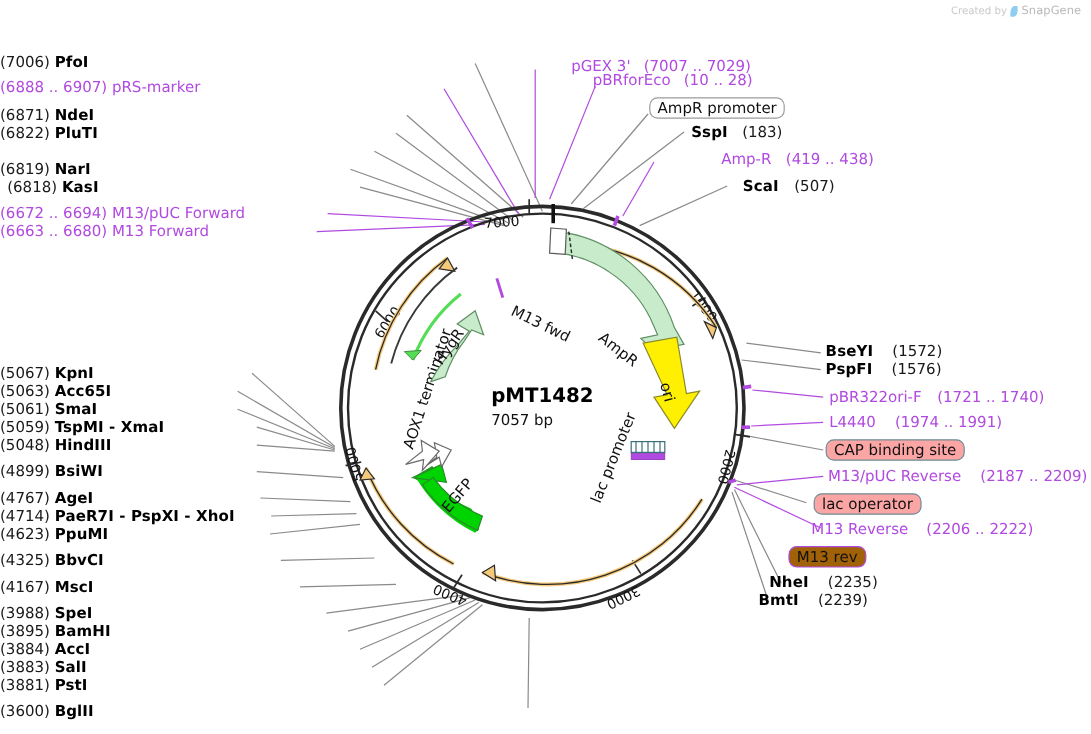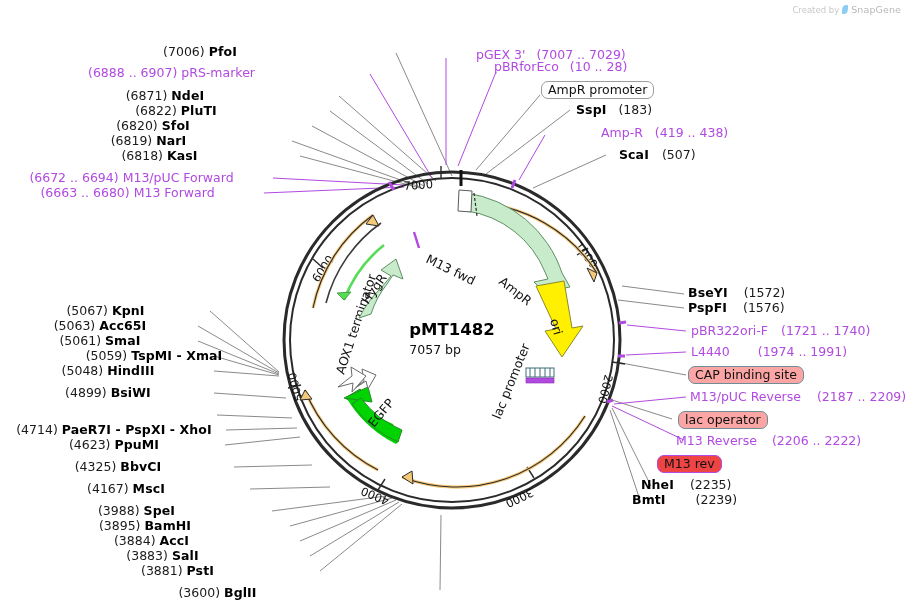--- a/index.html
+++ b/index.html
@@ -11,28 +11,28 @@
   svg.layer{position:absolute;left:0;top:0;width:909px;height:612px;overflow:visible;}
 
   
   .lbl{position:absolute;white-space:nowrap;font-size:12.5px;line-height:13px;}
   .lbl .pos{color:#1a1a1a;font-weight:400;}
   .lbl .enz{color:#000000;font-weight:bold;letter-spacing:.1px;}
   .lbl.purple{color:#b14ae0;}
   .lbl.purple .pos{color:#b14ae0;font-weight:400;}
   .lbl.purple .nm{color:#b14ae0;font-weight:400;}
   .lbl.right{text-align:left;}
-  .lbl.left{text-align:center;}
+  .lbl.left{text-align:left;}
 
   
   .boxlbl{position:absolute;white-space:nowrap;font-size:12.5px;line-height:14px;
           padding:1px 6px;border-radius:7px;border:1px solid #9aa6ab;color:#111;}
   .box-white{background:#ffffff;border-color:#9c9c9c;}
   .box-teal{background:#fca5a5;border-color:#6f8d96;}
-  .box-violet{background:#ef4444;border-color:#b14ae0;}
+  .box-violet{background:#a16207;border-color:#b14ae0;}
   .ctr-wrap{position:absolute;left:452px;top:320px;transform:translateX(-50%);text-align:left;}
   .ctr-name{font-size:16.5px;font-weight:bold;color:#000;}
   .ctr-size{font-size:12.5px;color:#111;margin-top:3px;}
 
   
   #credit{position:absolute;right:8px;top:4px;font-size:8.5px;color:#c9c9c9;
           display:flex;align-items:center;gap:3px;}
   #credit .snap{color:#b9b9b9;font-size:9.5px;letter-spacing:.1px;}
   #credit .leaf{display:inline-block;width:6px;height:9px;background:#8ecdf2;
      border-radius:60% 10% 60% 10%;}
@@ -261,33 +261,29 @@
     <span class="enz">PfoI</span>
   </div>
   <div class="lbl left purple" style="left:0;top:66px;width:343px;">
     <span class="pos">(6888 .. 6907)</span>
     <span class="nm">pRS-marker</span>
   </div>
   <div class="lbl left" style="left:0;top:89px;width:330px;">
     <span class="pos">(6871)</span>
     <span class="enz">NdeI</span>
   </div>
-  <div class="lbl left" style="left:16px;top:104px;width:320px;">
+  <div class="lbl left" style="left:0;top:104px;width:320px;">
     <span class="pos">(6822)</span>
     <span class="enz">PluTI</span>
-  </div>
-  <div class="lbl left" style="left:0;top:119px;width:306px;">
-    <span class="pos">(6820)</span>
-    <span class="enz">SfoI</span>
   </div>
   <div class="lbl left" style="left:0;top:134px;width:297px;">
     <span class="pos">(6819)</span>
     <span class="enz">NarI</span>
   </div>
-  <div class="lbl left" style="left:16px;top:149px;width:287px;">
+  <div class="lbl left" style="left:6px;top:149px;width:287px;">
     <span class="pos">(6818)</span>
     <span class="enz">KasI</span>
   </div>
   <div class="lbl left purple" style="left:0;top:171px;width:263px;">
     <span class="pos">(6672 .. 6694)</span>
     <span class="nm">M13/pUC Forward</span>
   </div>
   <div class="lbl left purple" style="left:0;top:186px;width:255px;">
     <span class="pos">(6663 .. 6680)</span>
     <span class="nm">M13 Forward</span>
@@ -322,66 +318,70 @@
   <div class="lbl right" style="left:688px;top:301px;">
     <span class="enz">PspFI</span>
     <span class="pos" style="margin-left:12px;text-align:right;">(1576)</span>
   </div>
   <div class="lbl right purple" style="left:691px;top:324px;">
     <span class="nm">pBR322ori-F</span>
     <span class="pos" style="margin-left:9px;">(1721 .. 1740)</span>
   </div>
   <div class="lbl right purple" style="left:691px;top:345px;">
     <span class="nm">L4440</span>
-    <span class="pos" style="margin-left:24px;">(1974 .. 1991)</span>
+    <span class="pos" style="margin-left:12px;">(1974 .. 1991)</span>
   </div>
   <div class="boxlbl box-teal" style="left:688px;top:366px;">CAP binding site</div>
   <div class="lbl right purple" style="left:690px;top:390px;">
     <span class="nm">M13/pUC Reverse</span>
     <span class="pos" style="margin-left:12px;">(2187 .. 2209)</span>
   </div>
   <div class="boxlbl box-teal" style="left:678px;top:411px;">lac operator</div>
   <div class="lbl right purple" style="left:676px;top:434px;">
     <span class="nm">M13 Reverse</span>
     <span class="pos" style="margin-left:11px;">(2206 .. 2222)</span>
   </div>
   <div class="boxlbl box-violet" style="left:657px;top:455px;">M13 rev</div>
   <div class="lbl right" style="left:641px;top:478px;">
     <span class="enz">NheI</span>
     <span class="pos" style="margin-left:12px;">(2235)</span>
   </div>
   <div class="lbl right" style="left:632px;top:493px;">
     <span class="enz">BmtI</span>
-    <span class="pos" style="margin-left:26px;">(2239)</span>
+    <span class="pos" style="margin-left:12px;">(2239)</span>
   </div>
 
   <div class="lbl left" style="left:0;top:304px;width:211px;">
     <span class="pos">(5067)</span>
     <span class="enz">KpnI</span>
   </div>
   <div class="lbl left" style="left:0;top:319px;width:200px;">
     <span class="pos">(5063)</span>
     <span class="enz">Acc65I</span>
   </div>
   <div class="lbl left" style="left:0;top:334px;width:200px;">
     <span class="pos">(5061)</span>
     <span class="enz">SmaI</span>
   </div>
-  <div class="lbl left" style="left:0;top:349px;width:216px;padding-left:46px;">
+  <div class="lbl left" style="left:0;top:349px;width:216px;">
     <span class="pos">(5059)</span>
     <span class="enz">TspMI - XmaI</span>
   </div>
   <div class="lbl left" style="left:0;top:364px;width:216px;">
     <span class="pos">(5048)</span>
     <span class="enz">HindIII</span>
   </div>
   <div class="lbl left" style="left:0;top:386px;width:216px;">
     <span class="pos">(4899)</span>
     <span class="enz">BsiWI</span>
   </div>
+  <div class="lbl left" style="left:0;top:408px;width:219px;">
+    <span class="pos">(4767)</span>
+    <span class="enz">AgeI</span>
+  </div>
   <div class="lbl left" style="left:0;top:423px;width:228px;">
     <span class="pos">(4714)</span>
     <span class="enz">PaeR7I - PspXI - XhoI</span>
   </div>
   <div class="lbl left" style="left:0;top:438px;width:228px;">
     <span class="pos">(4623)</span>
     <span class="enz">PpuMI</span>
   </div>
   <div class="lbl left" style="left:0;top:460px;width:236px;">
     <span class="pos">(4325)</span>

